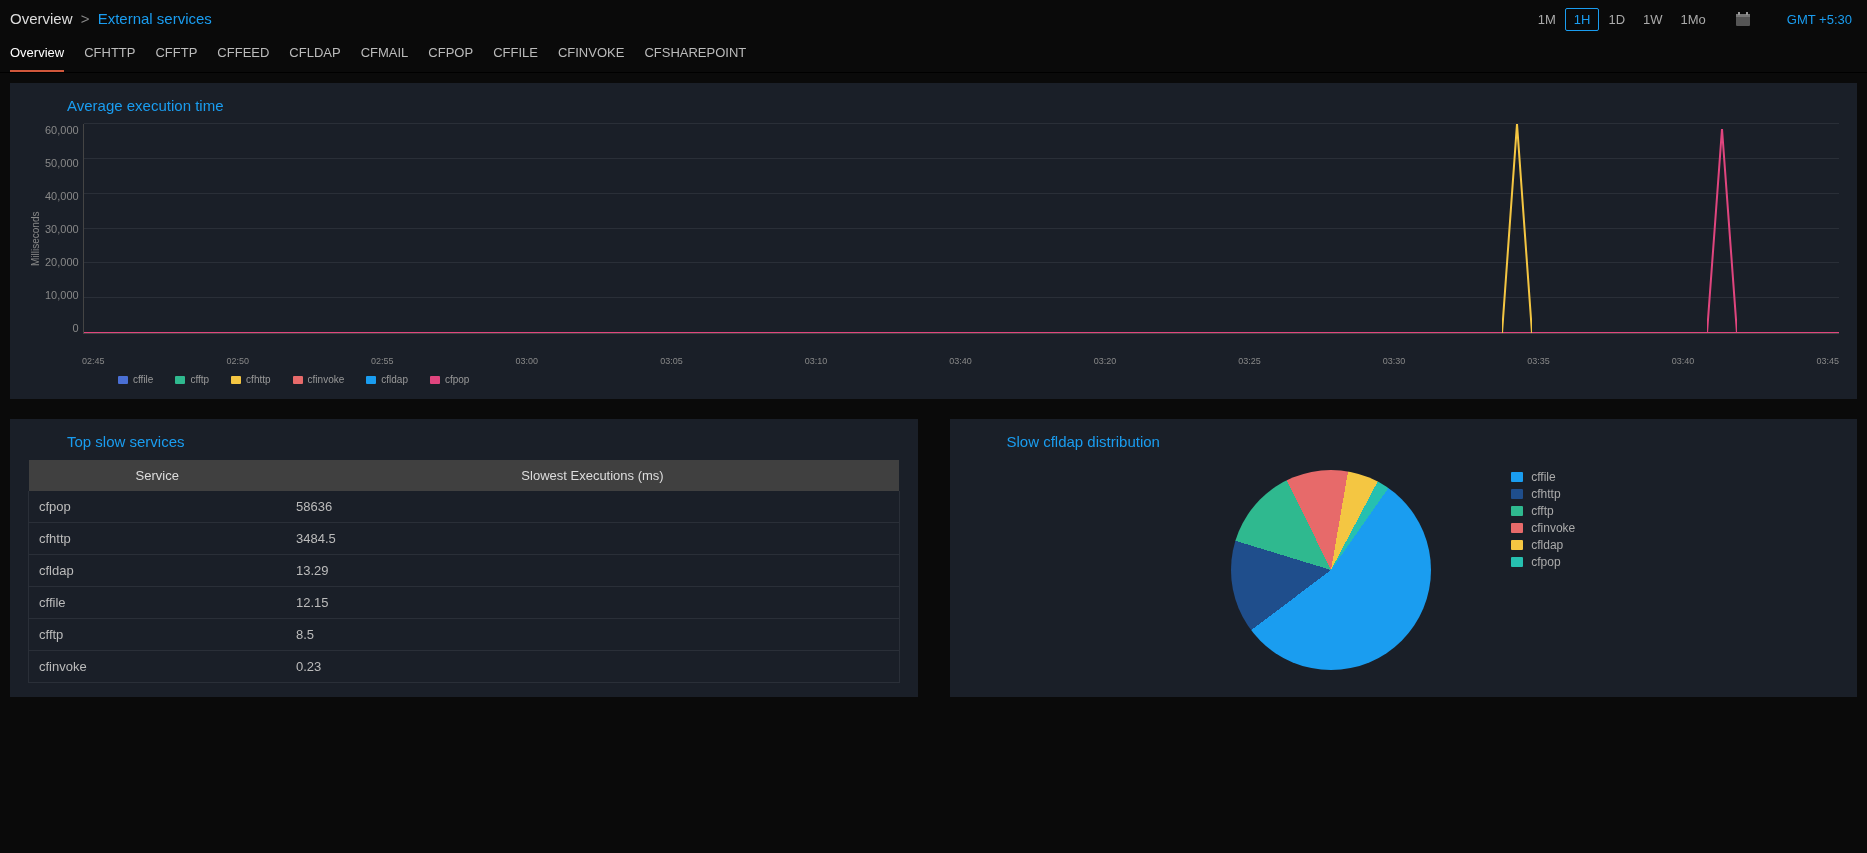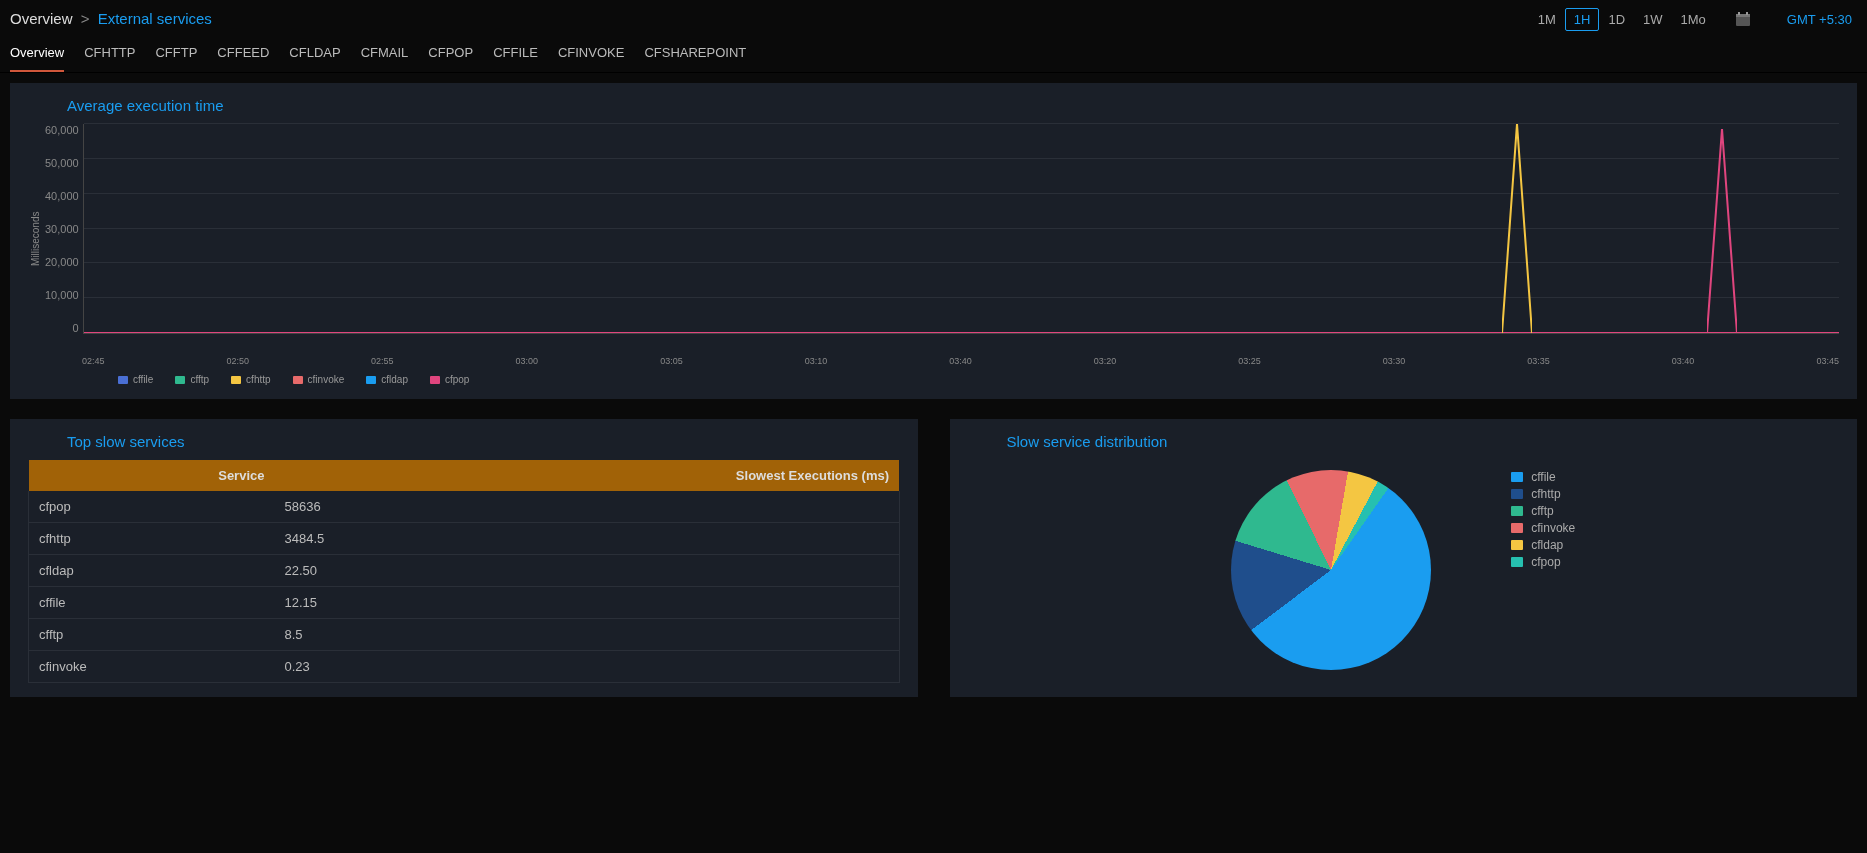--- a/index.html
+++ b/index.html
@@ -130,25 +130,25 @@
   }
   .legend-item { display: flex; align-items: center; gap: 5px; }
   .swatch { width: 10px; height: 8px; border-radius: 1px; }
   
   table {
     width: 100%;
     border-collapse: collapse;
     font-size: 13px;
   }
   thead th {
-    background: #a16207;
+    background: #404040;
     color: #ddd;
-    text-align: right;
+    text-align: center;
     padding: 8px 10px;
-    font-weight: 700;
+    font-weight: 400;
   }
   tbody td {
     padding: 8px 10px;
     border-bottom: 1px solid #2a2f38;
     color: #bbb;
   }
   tbody tr { border-left: 1px solid #2a2f38; border-right: 1px solid #2a2f38; }
   
   .pie-wrap {
     display: flex;
@@ -299,39 +299,39 @@
           <tr>
             <td>cfpop</td>
             <td>58636</td>
           </tr>
           <tr>
             <td>cfhttp</td>
             <td>3484.5</td>
           </tr>
           <tr>
             <td>cfldap</td>
-            <td>22.50</td>
+            <td>13.29</td>
           </tr>
           <tr>
             <td>cffile</td>
             <td>12.15</td>
           </tr>
           <tr>
             <td>cfftp</td>
             <td>8.5</td>
           </tr>
           <tr>
             <td>cfinvoke</td>
             <td>0.23</td>
           </tr>
         </tbody>
     </table>
   </div>
   <div class="panel">
-    <div class="panel-title">Slow service distribution</div>
+    <div class="panel-title">Slow cfldap distribution</div>
     <div class="pie-wrap">
       <div class="pie" id="pie" style="background: conic-gradient(from 35deg, rgb(26, 157, 240) 0deg, rgb(26, 157, 240) 198deg, rgb(31, 78, 140) 198deg, rgb(31, 78, 140) 252deg, rgb(47, 185, 143) 252deg, rgb(47, 185, 143) 298.8deg, rgb(231, 106, 106) 298.8deg, rgb(231, 106, 106) 334.8deg, rgb(244, 198, 66) 334.8deg, rgb(244, 198, 66) 352.8deg, rgb(38, 192, 176) 352.8deg, rgb(38, 192, 176) 360deg);"></div>
       <div class="pie-legend" id="pie-legend">
           <div class="legend-item">
             <span class="swatch" style="background: rgb(26, 157, 240);"></span>
             <span>cffile</span>
           </div>
           <div class="legend-item">
             <span class="swatch" style="background: rgb(31, 78, 140);"></span>
             <span>cfhttp</span>

